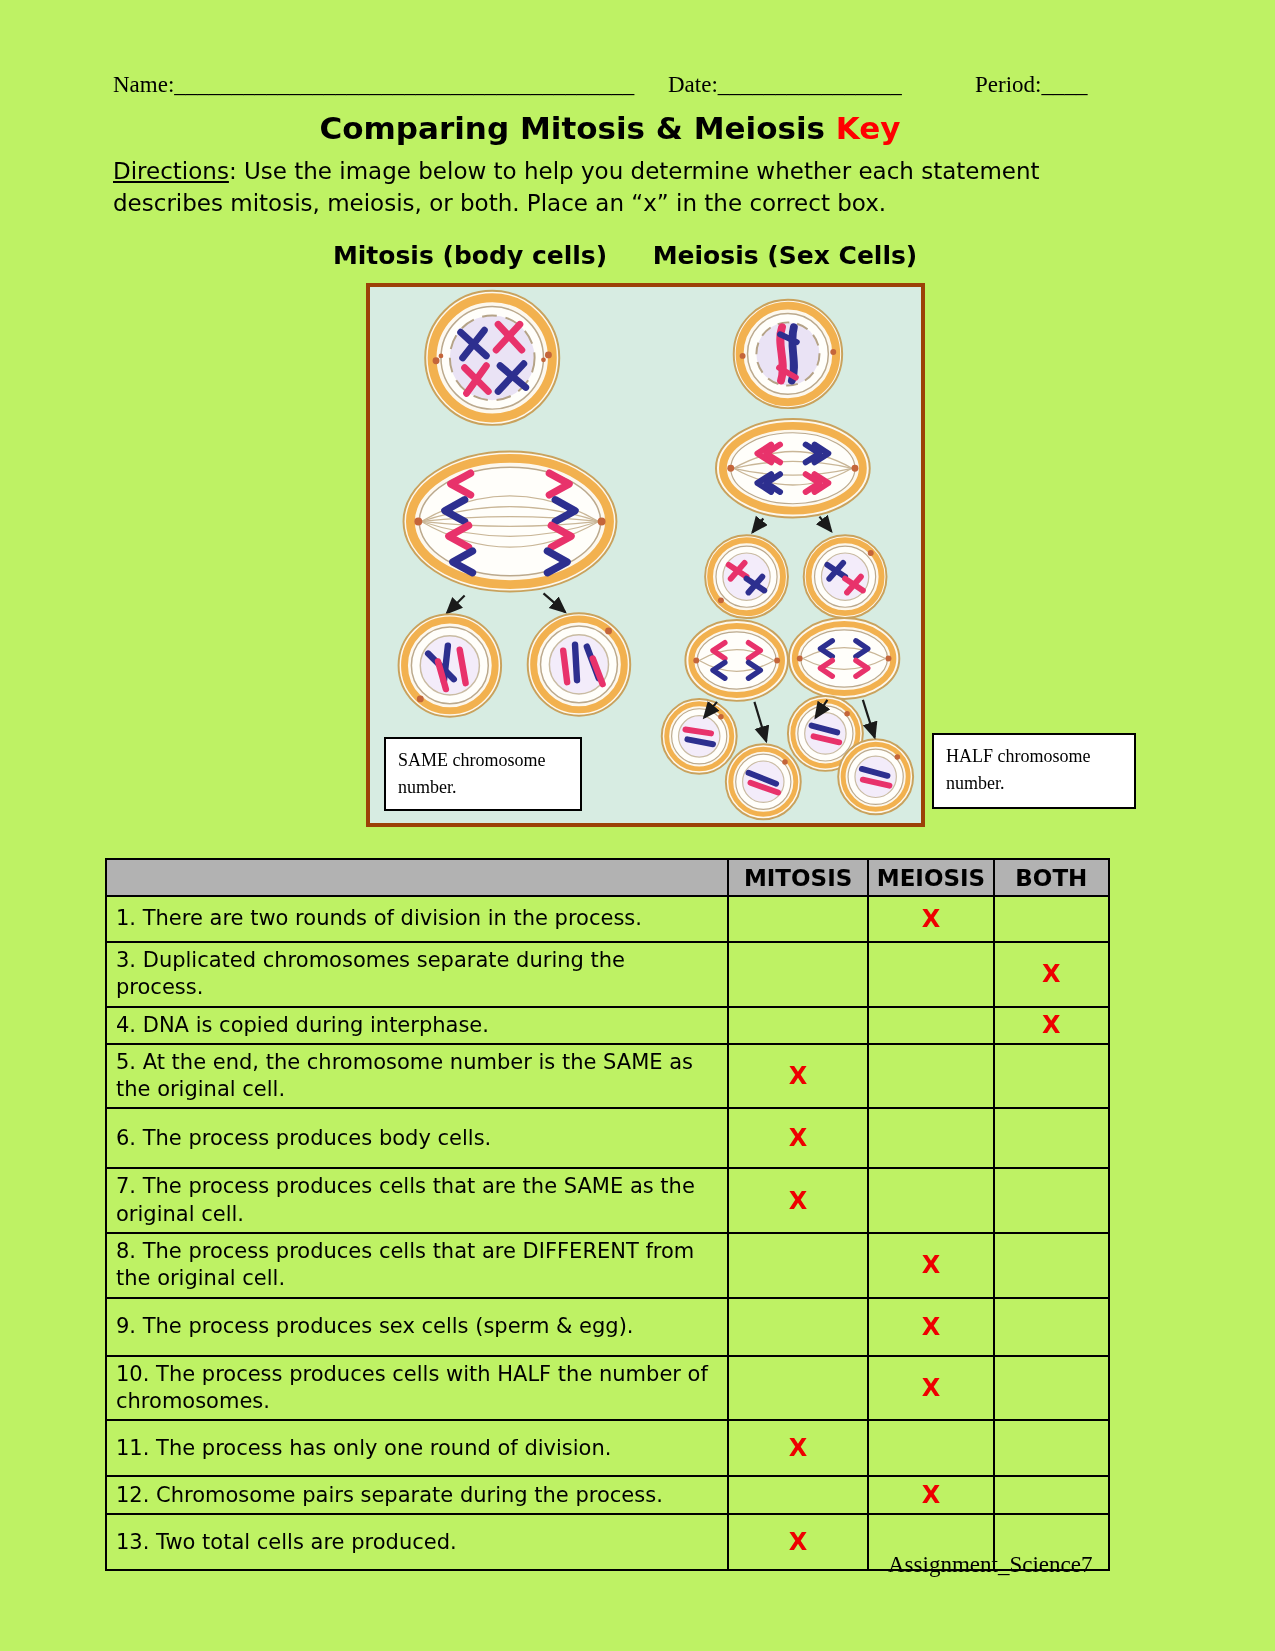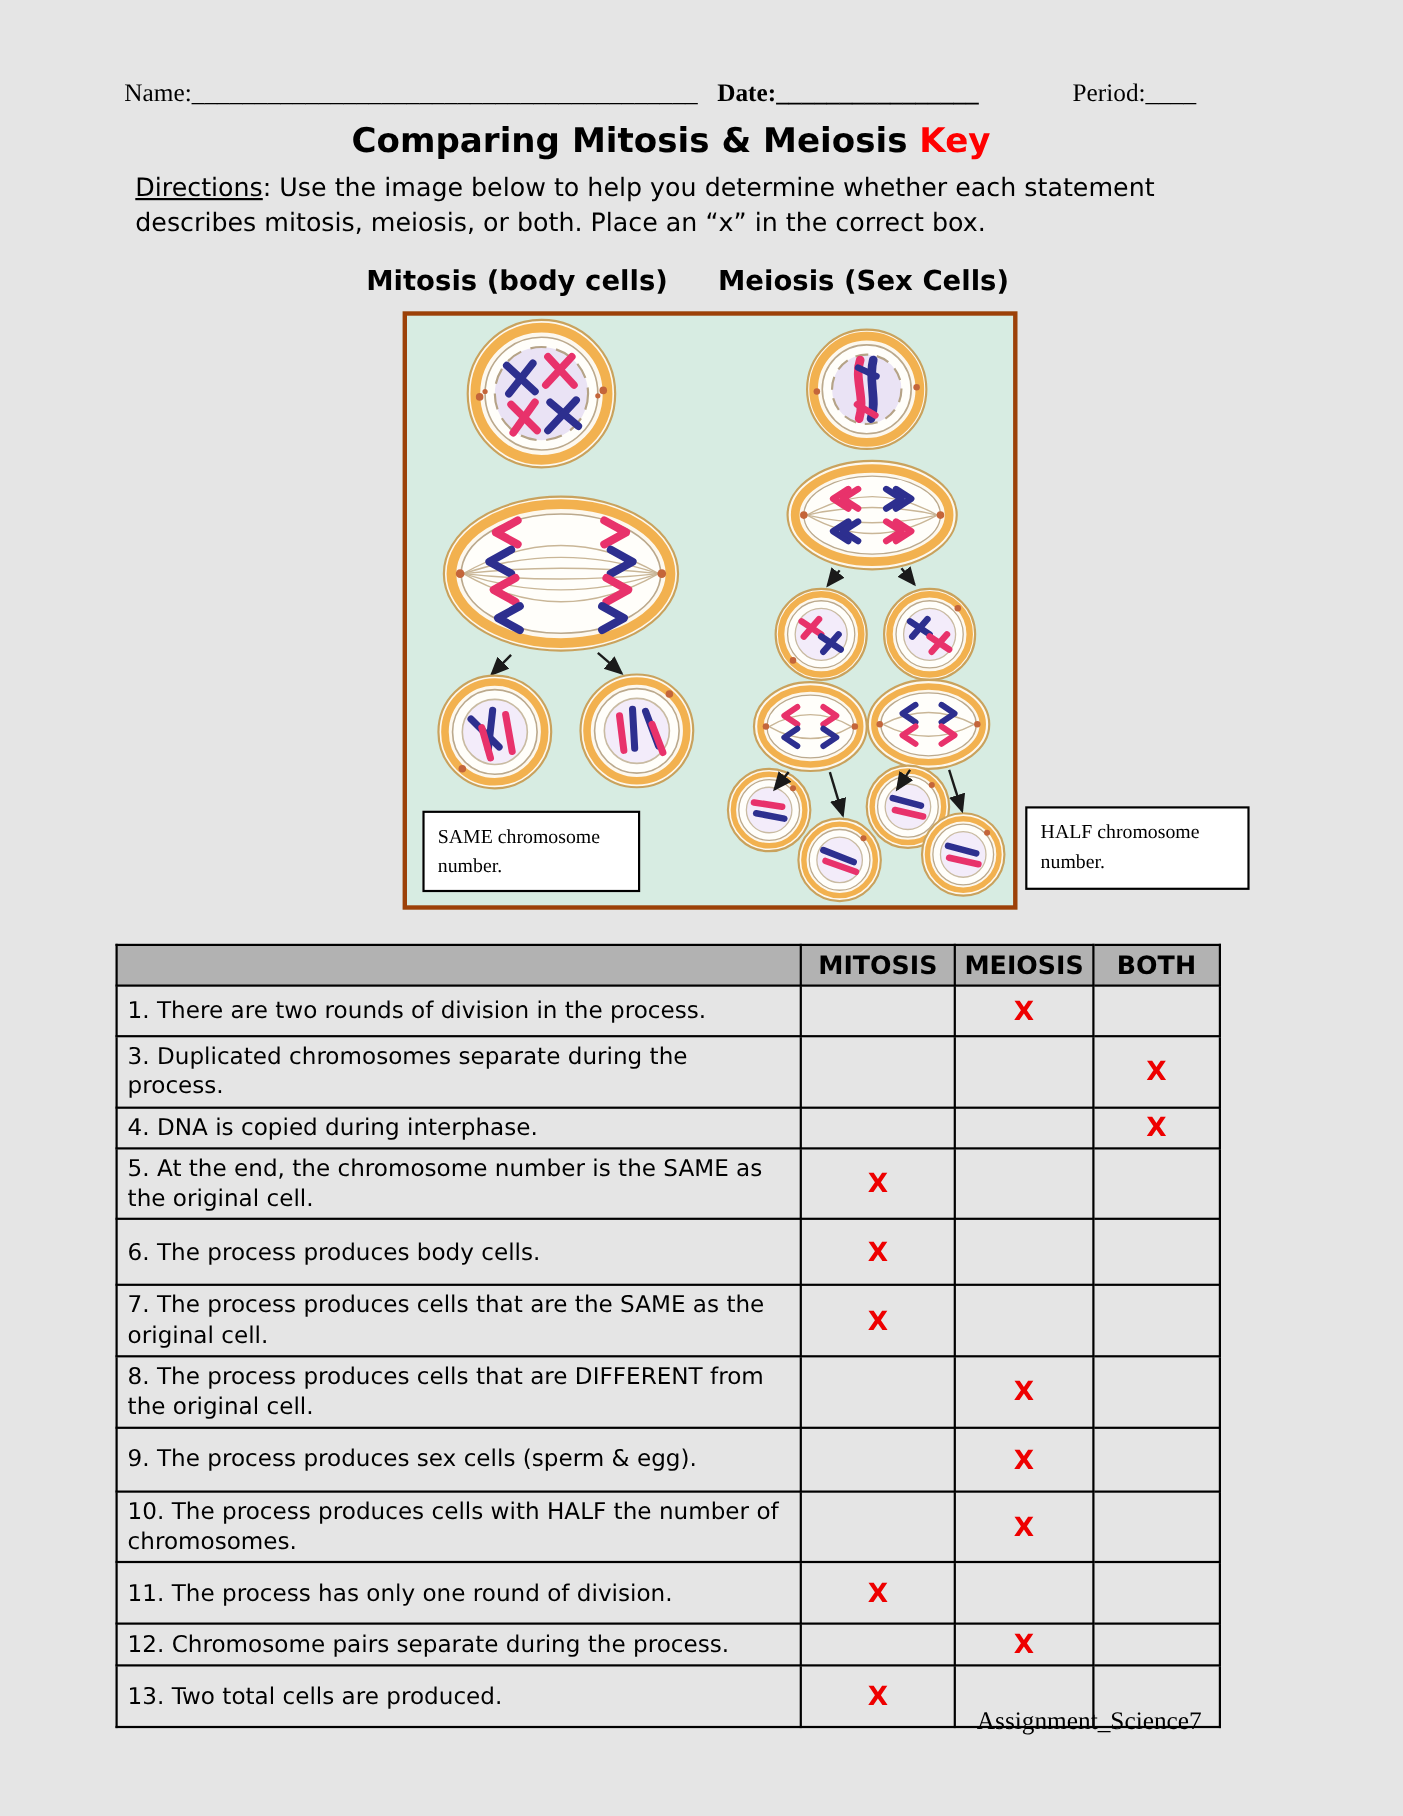--- a/index.html
+++ b/index.html
@@ -1,34 +1,34 @@
 <!DOCTYPE html>
 <html><head>
 <meta charset="utf-8">
 <style>
   * { margin:0; padding:0; box-sizing:border-box; }
   html,body { background:#ffffff; }
   .page {
-    position:relative; width:1275px; height:1651px; background:#e5e5e5;
+    position:relative; width:1275px; height:1651px; background:#bef264;
     font-family:"Liberation Serif", serif; overflow:hidden;
   }
   
   .blank-line { position:absolute; top:72px; font-size:23px; color:#000; white-space:nowrap; letter-spacing:0; }
   .blank-name   { left:113px; }
-  .blank-date   { left:652px;font-weight:bold; }
+  .blank-date   { left:668px; }
   .blank-period { left:975px; }
   
   .title {
     position:absolute; top:110px; left:0; width:1220px; text-align:center;
     font-family:"DejaVu Sans", sans-serif; font-weight:bold; font-size:31px; color:#000;
   }
   .title .key { color:#ff0000; }
   
   .directions {
-    position:absolute; top:156px; left:123px; width:1000px;
+    position:absolute; top:156px; left:113px; width:1000px;
     font-family:"DejaVu Sans", sans-serif; font-size:23px; line-height:1.38; color:#000;
   }
   .directions .dlabel { text-decoration:underline; }
   
   .diagram-label {
     position:absolute; top:241px; transform:translateX(-50%);
     font-family:"DejaVu Sans", sans-serif; font-weight:bold; font-size:25px; white-space:nowrap;
   }
   .lbl-mitosis { left:470px; }
   .lbl-meiosis { left:785px; }

